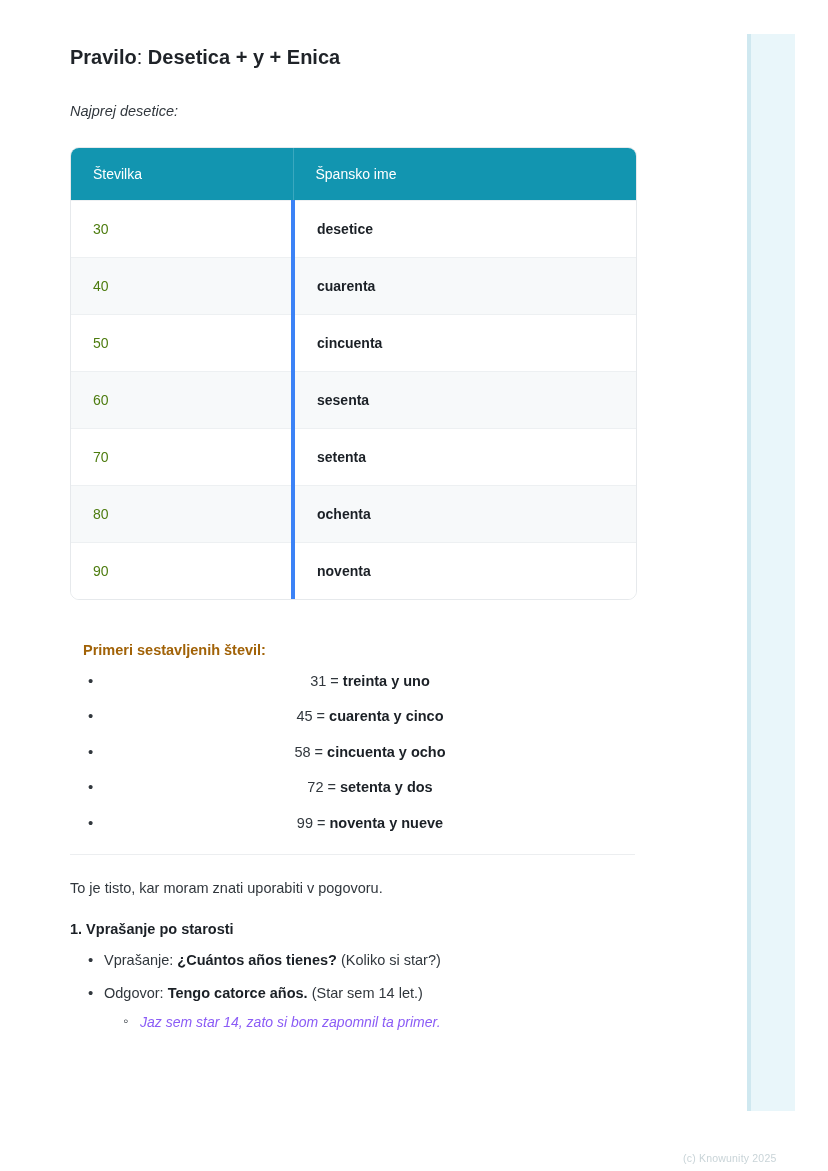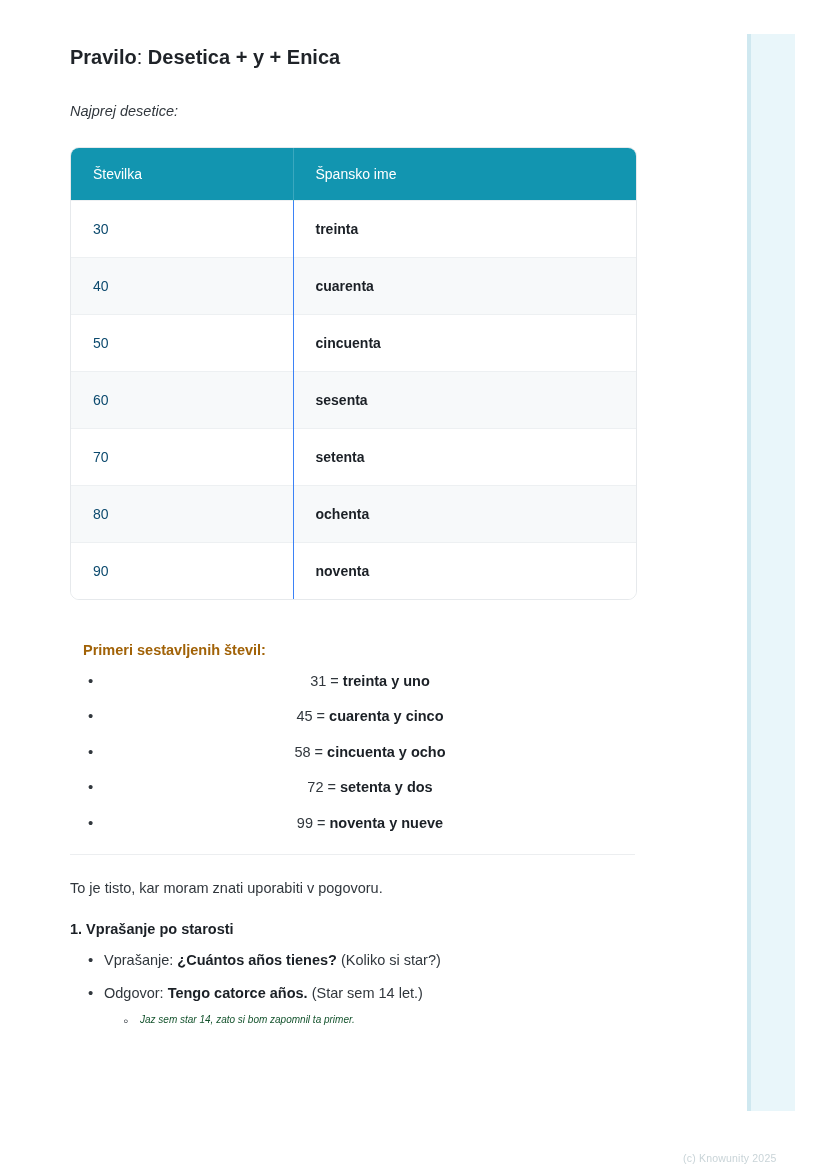--- a/index.html
+++ b/index.html
@@ -93,22 +93,22 @@
     font-size: 14px;
     font-weight: 400;
     padding: 18px 0 18px 22px;
     border-right: 1px solid #3aa8bf;
   }
   table.numbers th:last-child { border-right: none; }
   table.numbers td {
     font-size: 14px;
     padding: 20px 0 20px 22px;
     border-top: 1px solid #edf0f2;
-    border-right: 1px solid #3b82f6;
-    color: #0c4a6e;
+    border-right: 4px solid #3b82f6;
+    color: #4d7c0f;
     vertical-align: middle;
   }
   table.numbers td:last-child { border-right: none; }
   table.numbers tbody tr:nth-child(even) td { background: #f7f9fa; }
   table.numbers tbody tr:nth-child(odd) td { background: #ffffff; }
   table.numbers td.es { color: #1b2026; font-weight: 700; }
   table.numbers td.es .paren { font-weight: 400; color: #6a7279; }
   table.numbers td.es .paren b { font-weight: 700; color: #1b2026; }
   col.c1 { width: 222px; }
 
@@ -200,23 +200,23 @@
   ul.dialog b { color: #1b2026; font-weight: 700; }
 
   ul.subdialog {
     margin: 9px 0 0 0;
     padding: 0 0 0 19px;
     list-style: none;
   }
   ul.subdialog li {
     position: relative;
     padding-left: 17px;
-    font-size: 10px;
+    font-size: 14px;
     font-style: italic;
-    color: #14532d;
+    color: #8b5cf6;
     line-height: 1.35;
   }
   ul.subdialog li::before {
     content: "◦";
     position: absolute;
     left: 0;
     top: -2px;
     font-style: normal;
     color: #3a4149;
     font-size: 15px;
@@ -243,21 +243,21 @@
         </colgroup>
       <thead>
         <tr>
           <th>Številka</th>
           <th>Špansko ime</th>
         </tr>
       </thead>
       <tbody>
         <tr>
           <td>30</td>
-          <td class="es"><span>treinta</span></td>
+          <td class="es"><span>desetice</span></td>
         </tr>
         <tr>
           <td>40</td>
           <td class="es"><span>cuarenta</span></td>
         </tr>
         <tr>
           <td>50</td>
           <td class="es"><span>cincuenta</span></td>
         </tr>
         <tr>

